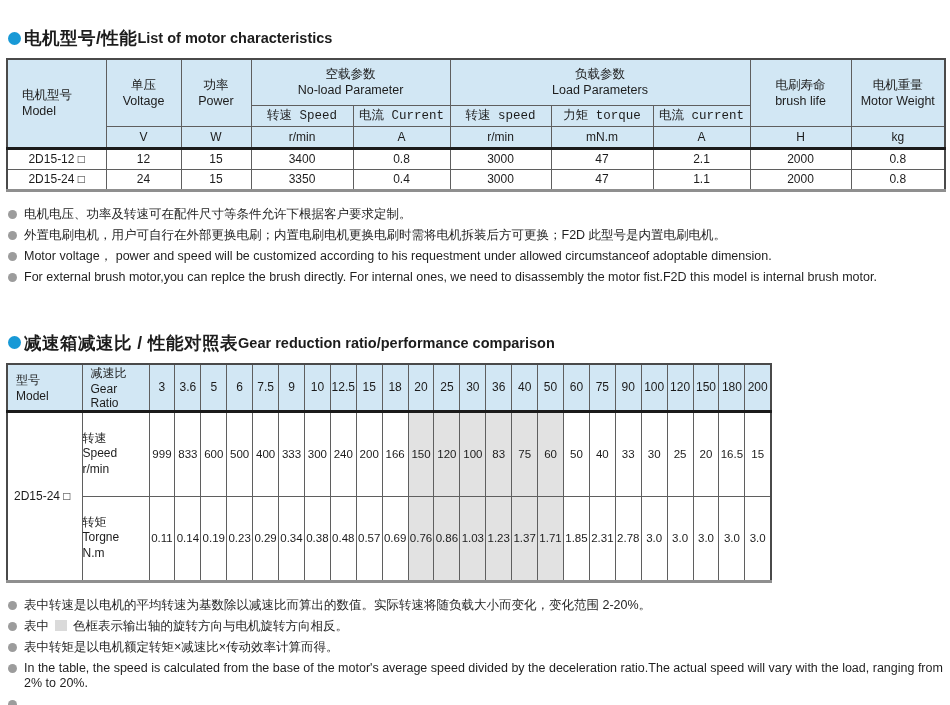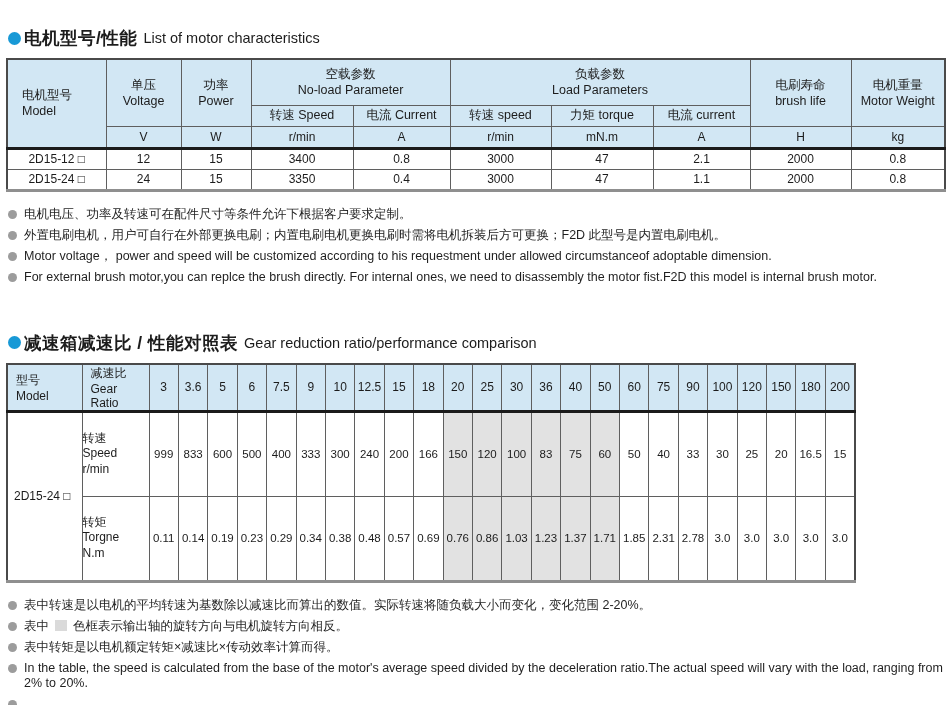--- a/index.html
+++ b/index.html
@@ -5,32 +5,32 @@
   html,body{margin:0;padding:0;}
   body{
     width:950px;height:705px;overflow:hidden;background:#ffffff;
     font-family:"Liberation Sans","DejaVu Sans",sans-serif;color:#1c1c1c;
   }
   
   .section-title{display:flex;align-items:center;margin-left:8px;padding-top:26px;}
   .section-title.gap{padding-top:40px;}
   .dot{width:13px;height:13px;border-radius:50%;background:#1899d6;margin-right:3px;flex:none;}
   .t-cn{font-size:17.5px;font-weight:bold;letter-spacing:.5px;}
-  .t-en{font-size:14.5px;font-weight:normal;margin-left:6px;}
-
-  
-  table{border-collapse:collapse;table-layout:fixed;width:850px;margin:8px 6px 0 6px;}
+  .t-en{font-size:14.5px;font-weight:bold;}
+
+  
+  table{border-collapse:collapse;table-layout:fixed;width:766px;margin:8px 6px 0 6px;}
   th,td{border:1px solid #5f5f5f;text-align:center;padding:0;font-weight:normal;font-size:12.5px;color:#1c1c1c;}
   thead th{background:#d2e7f4;}
   table{border-top:2px solid #4a4a4a;border-left:2px solid #4a4a4a;border-right:2px solid #4a4a4a;border-bottom:3px solid #8f8f8f;}
   tbody tr:first-child td{border-top:3px solid #1b1b1b;margin-top:14px;}
 
   
   .t1 .h-main{height:46px;}
-  .t1 .h-sub th{height:20px;}
+  .t1 .h-sub th{height:20px;font-family:Liberation Mono, monospace;}
   .t1 .h-units th{height:20px;font-size:12px;}
   .t1 tbody tr{height:21px;}
   .t1 tbody td{font-size:12px;}
   .t1 .model-h{text-align:left;padding-left:14px;margin-left:20px;}
   .t1 th div{line-height:1.3;}
 
   
   .t2 thead th{height:44px;font-size:12px;}
   .t2 thead th.left{text-align:left;padding-left:8px;}
   .t2 tbody tr{height:85px;}

